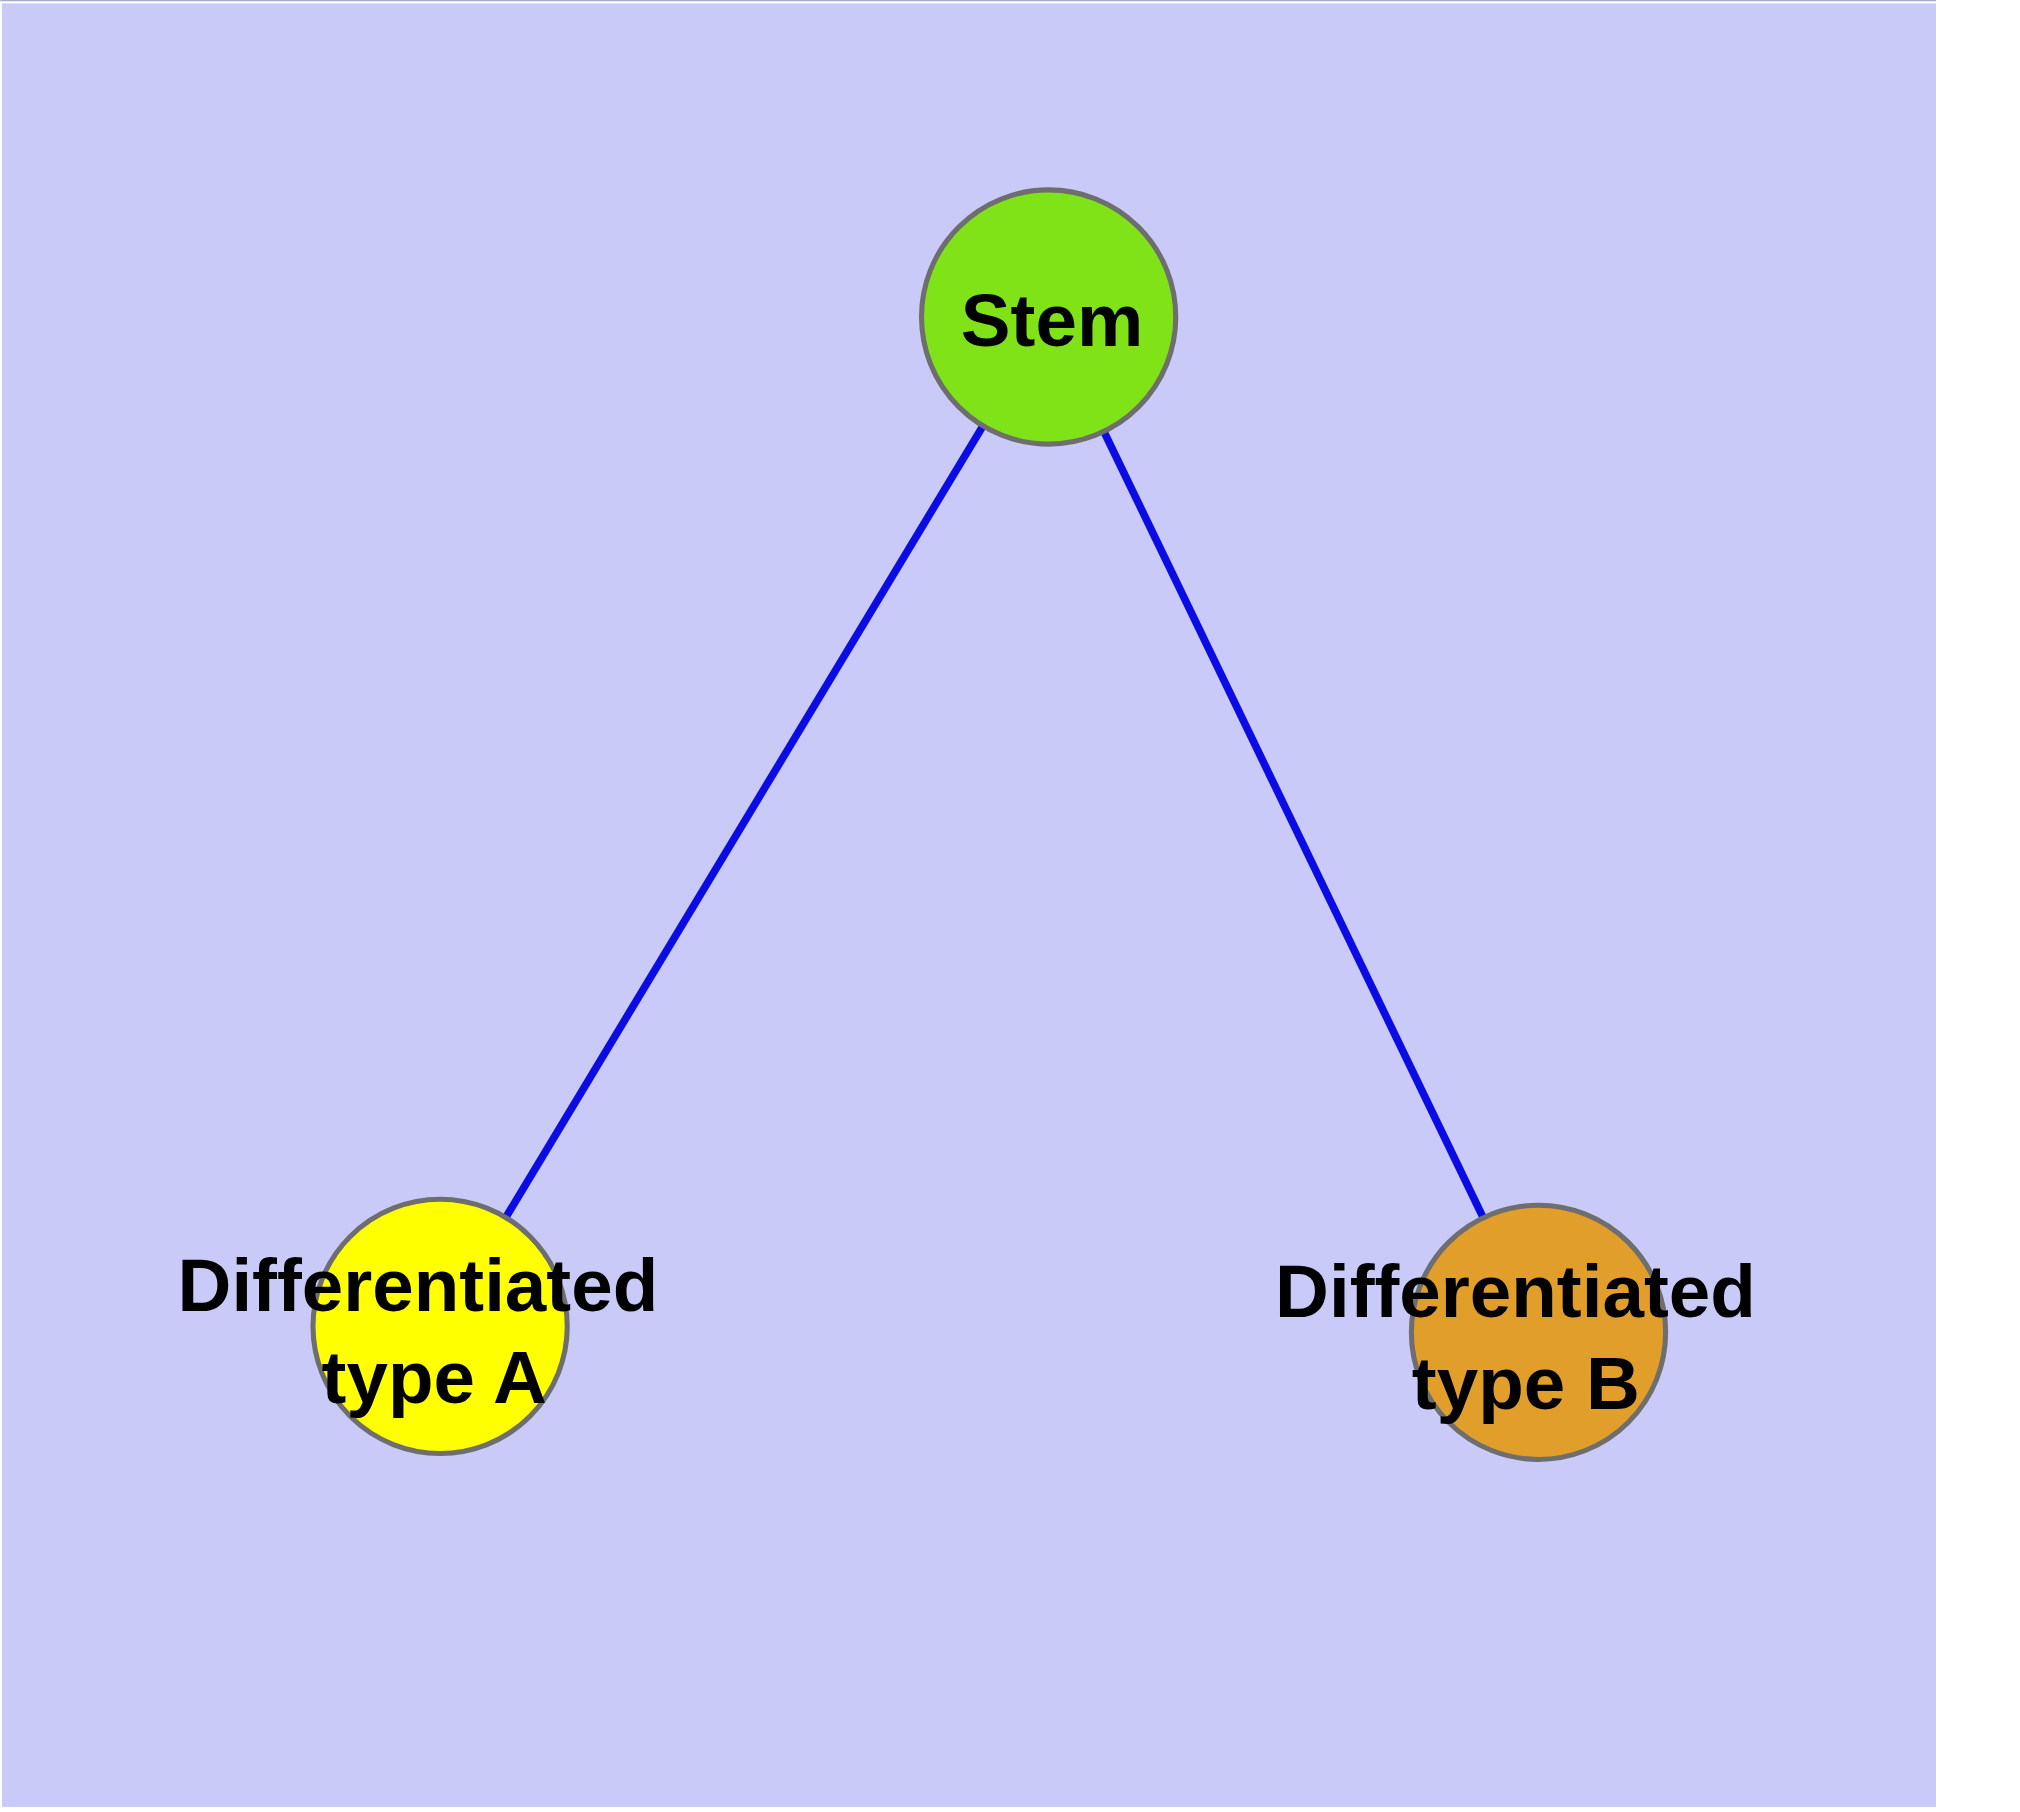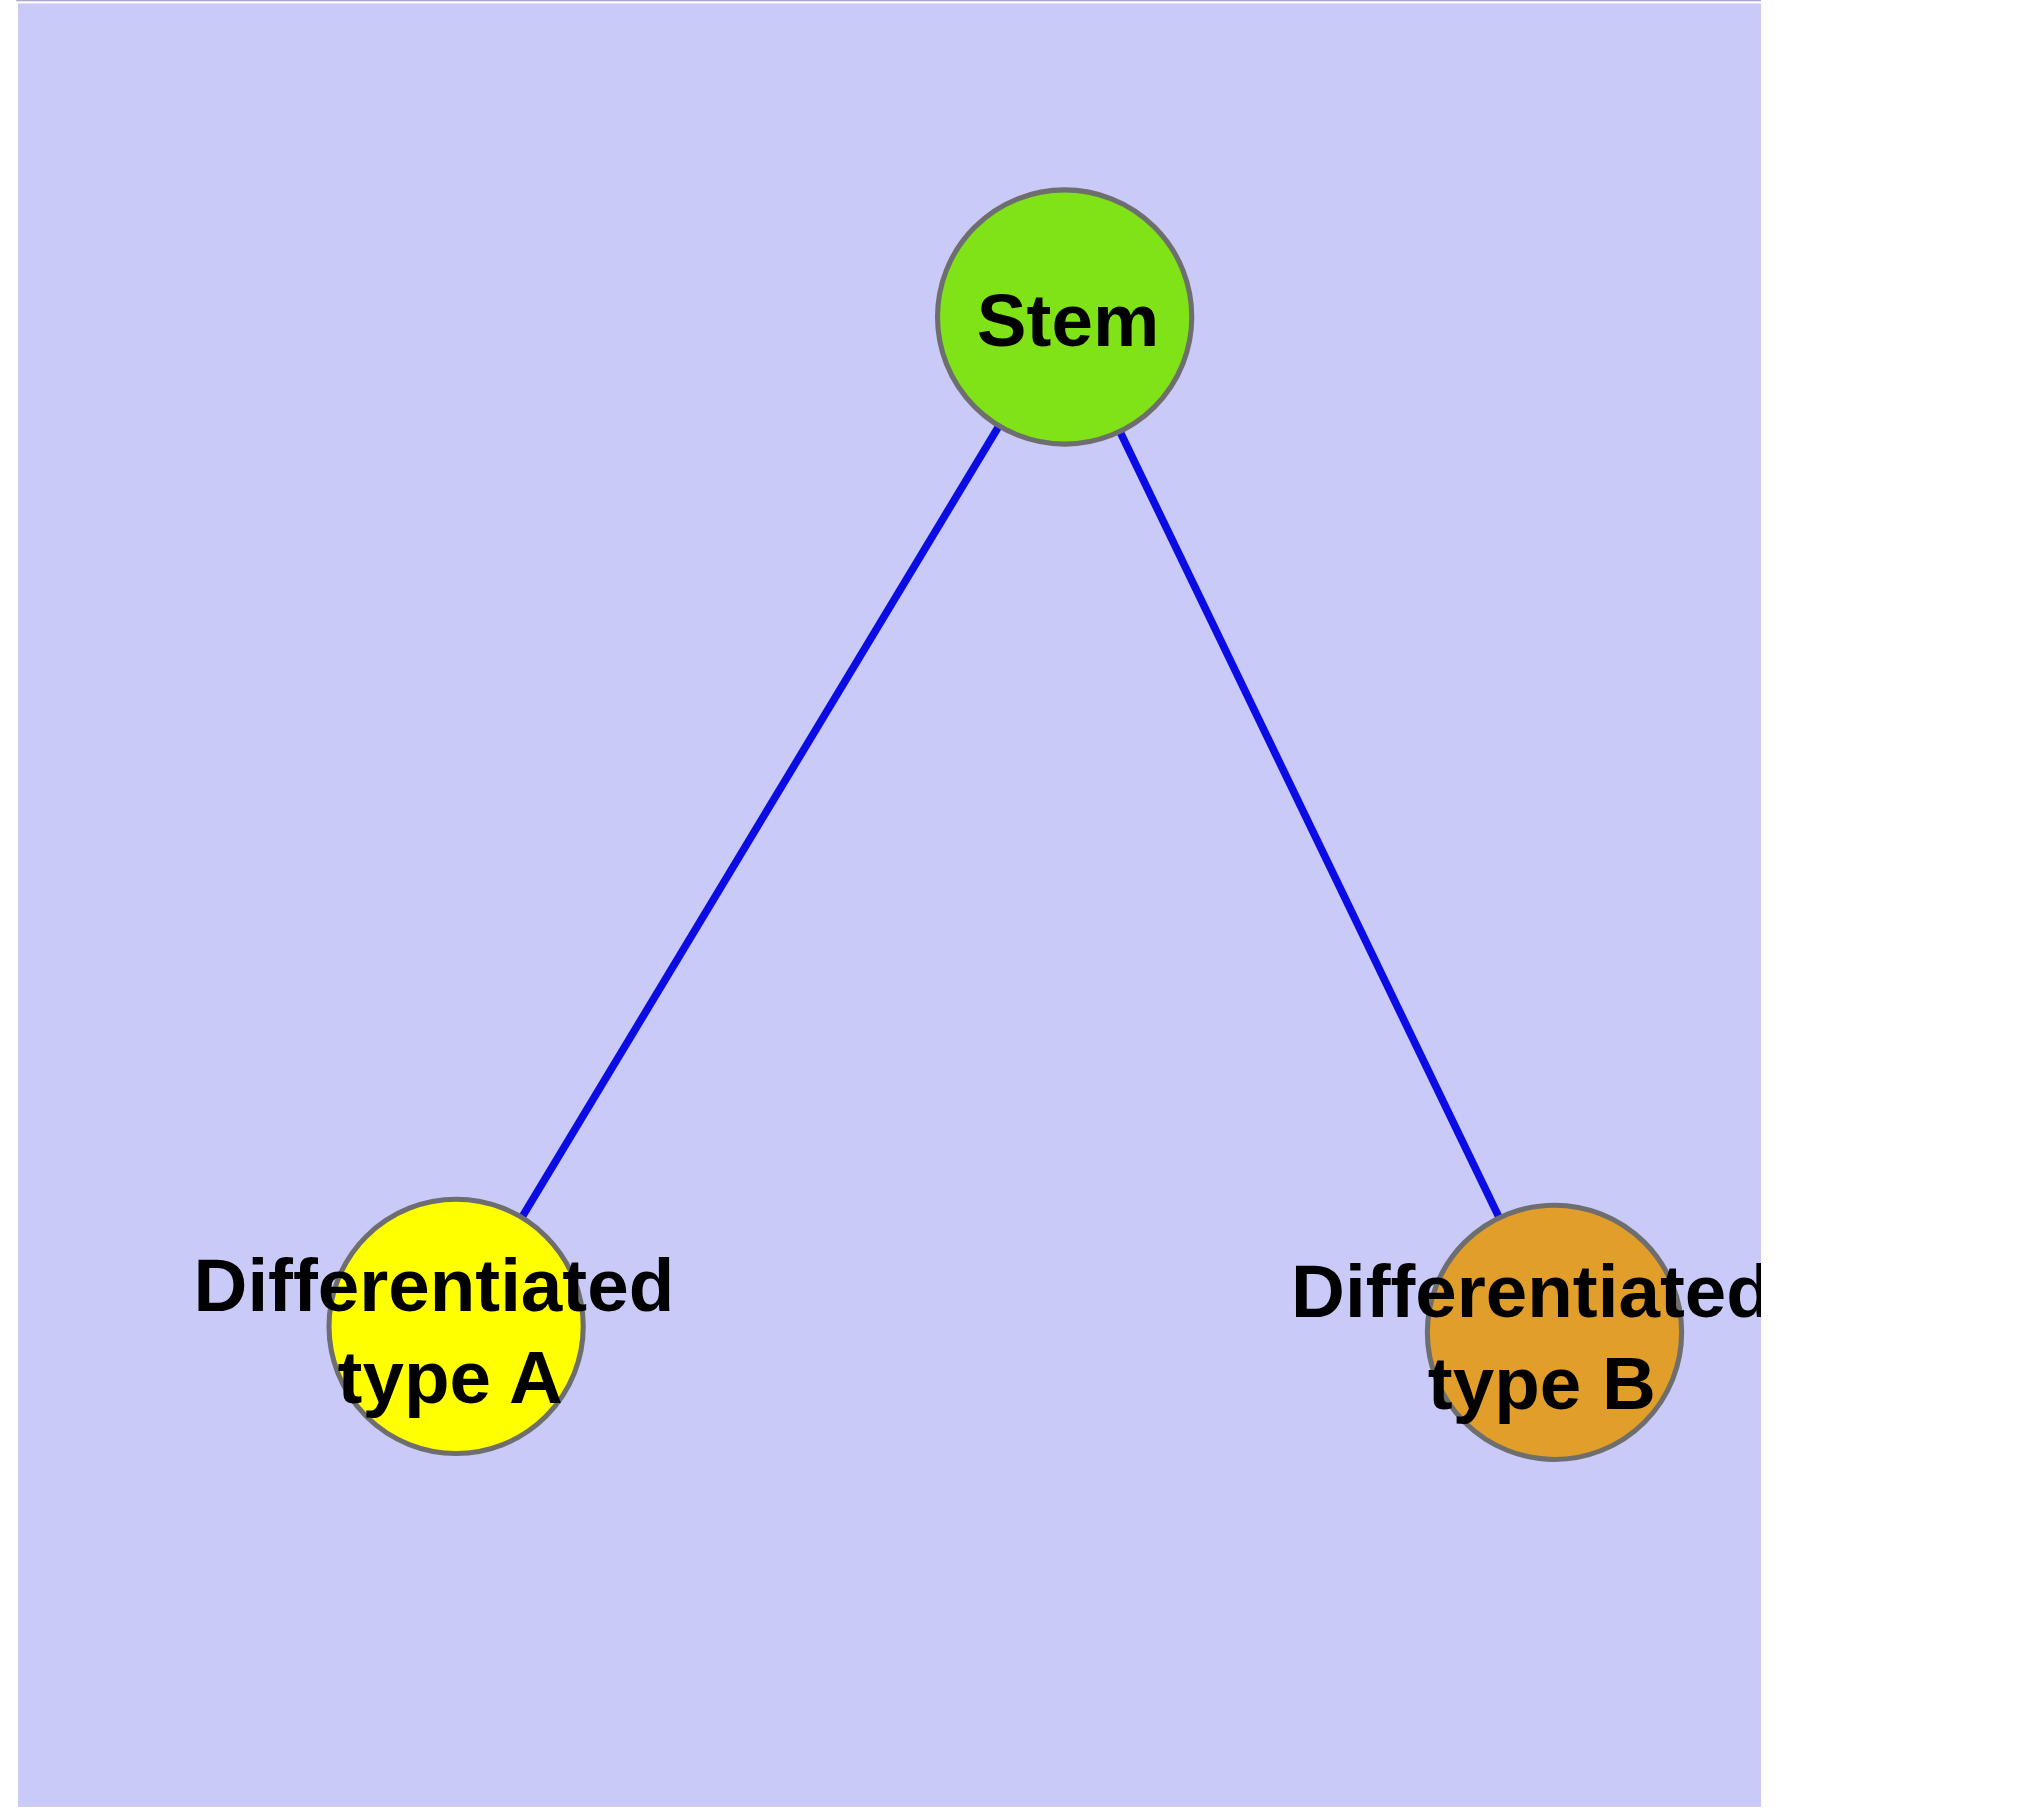--- a/index.html
+++ b/index.html
@@ -1,23 +1,22 @@
 <!DOCTYPE html>
 <html style="font-size:13.6px"><head>
 <meta charset="utf-8">
 <style>
   html, body { margin: 0; padding: 0; }
   body { background: #ffffff; font-family: "Liberation Sans", sans-serif; }
   #stage {
     position: relative;
-    width: 1745px;
+    width: 1936px;
     height: 1812px;
     background: #ffffff;
     overflow: hidden;
-    padding-left: 16px;
   }
   #stage svg { display: block; width: 2021px; height: 1812px; }
   .node-circle { stroke-width: 6px; }
   .edge-line { stroke-width: 9px; stroke-linecap: butt; }
   .node-label {
     font-family: "Liberation Sans", sans-serif;
     font-weight: bold;
     font-size: 88px;
     text-anchor: middle;
   }

